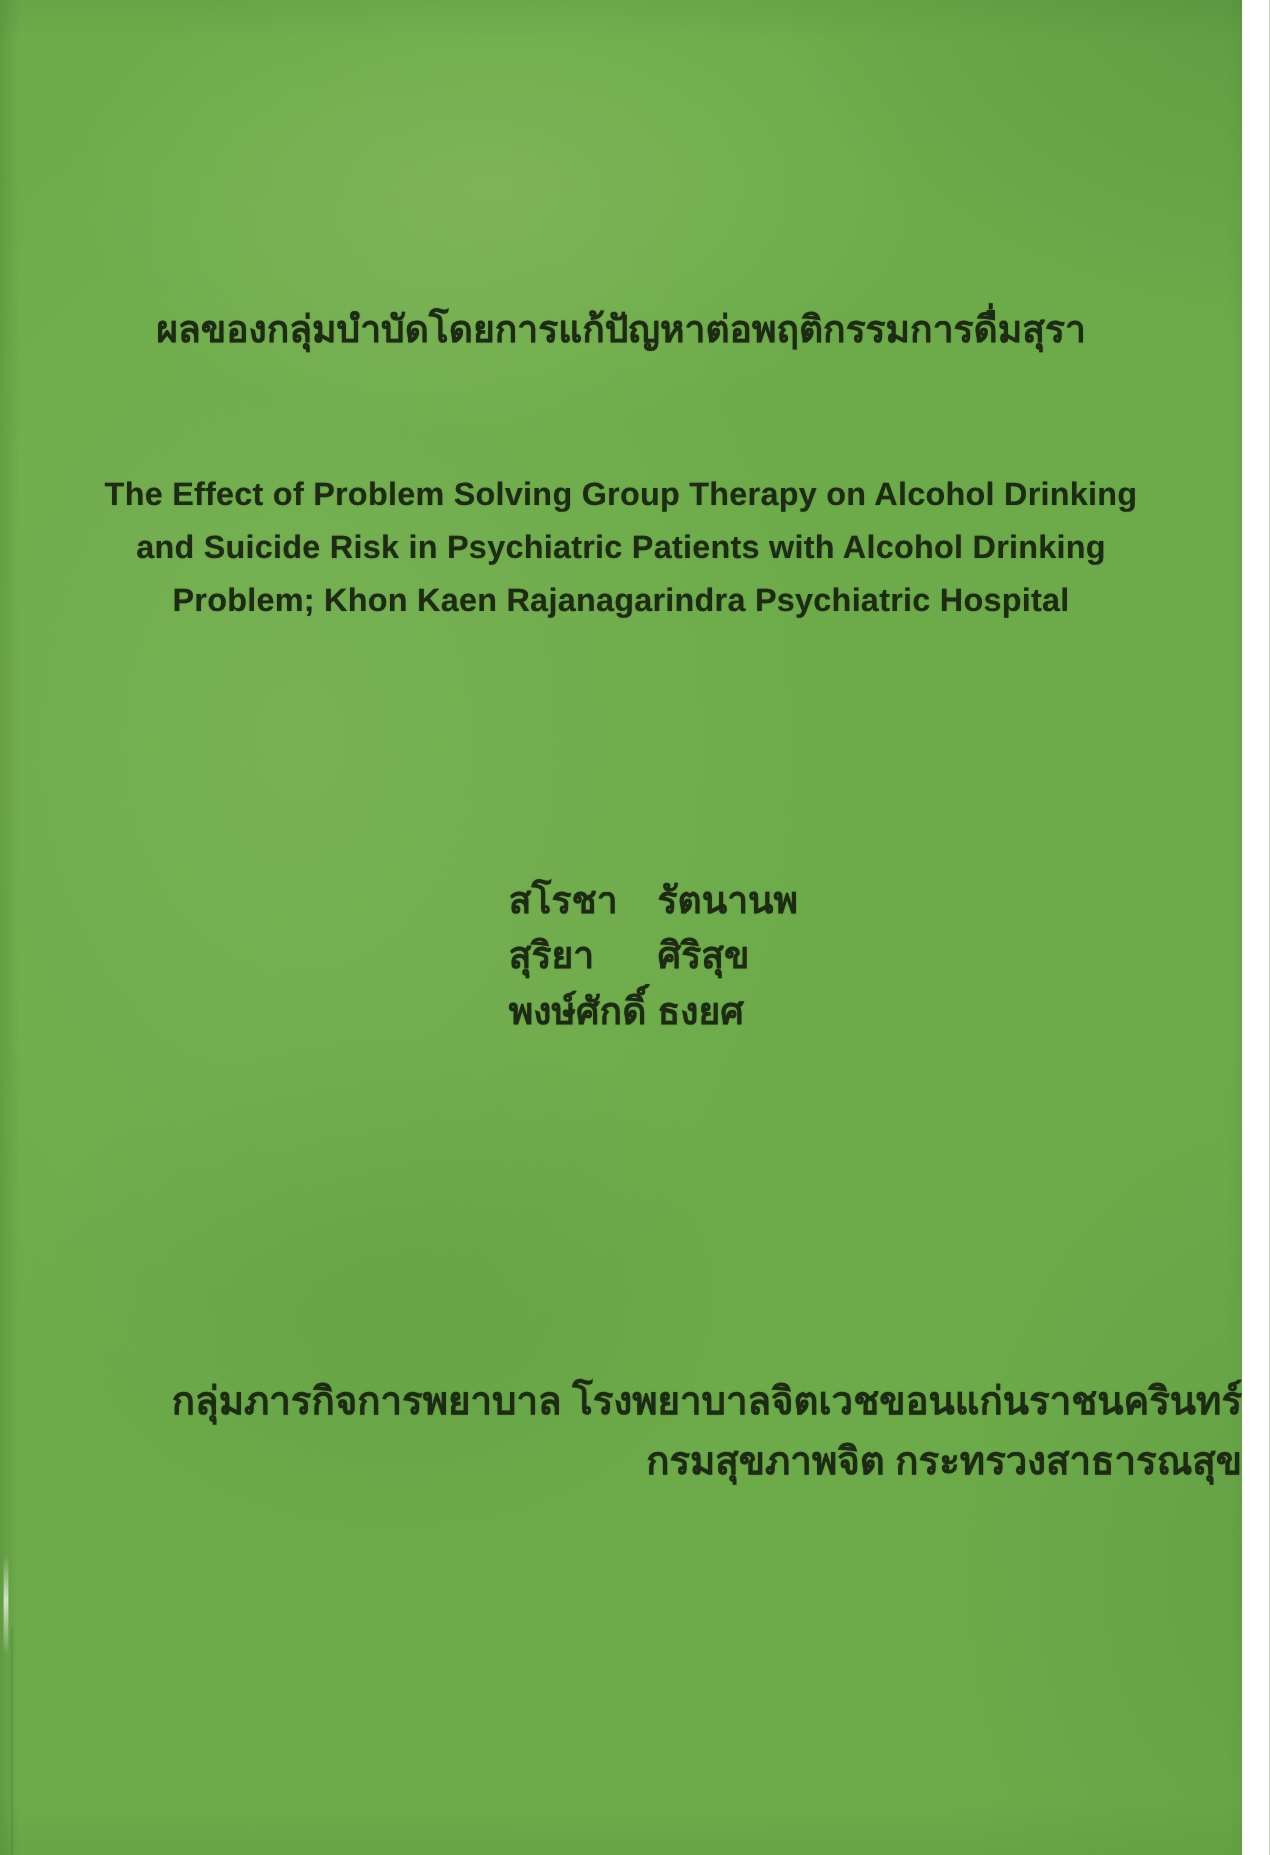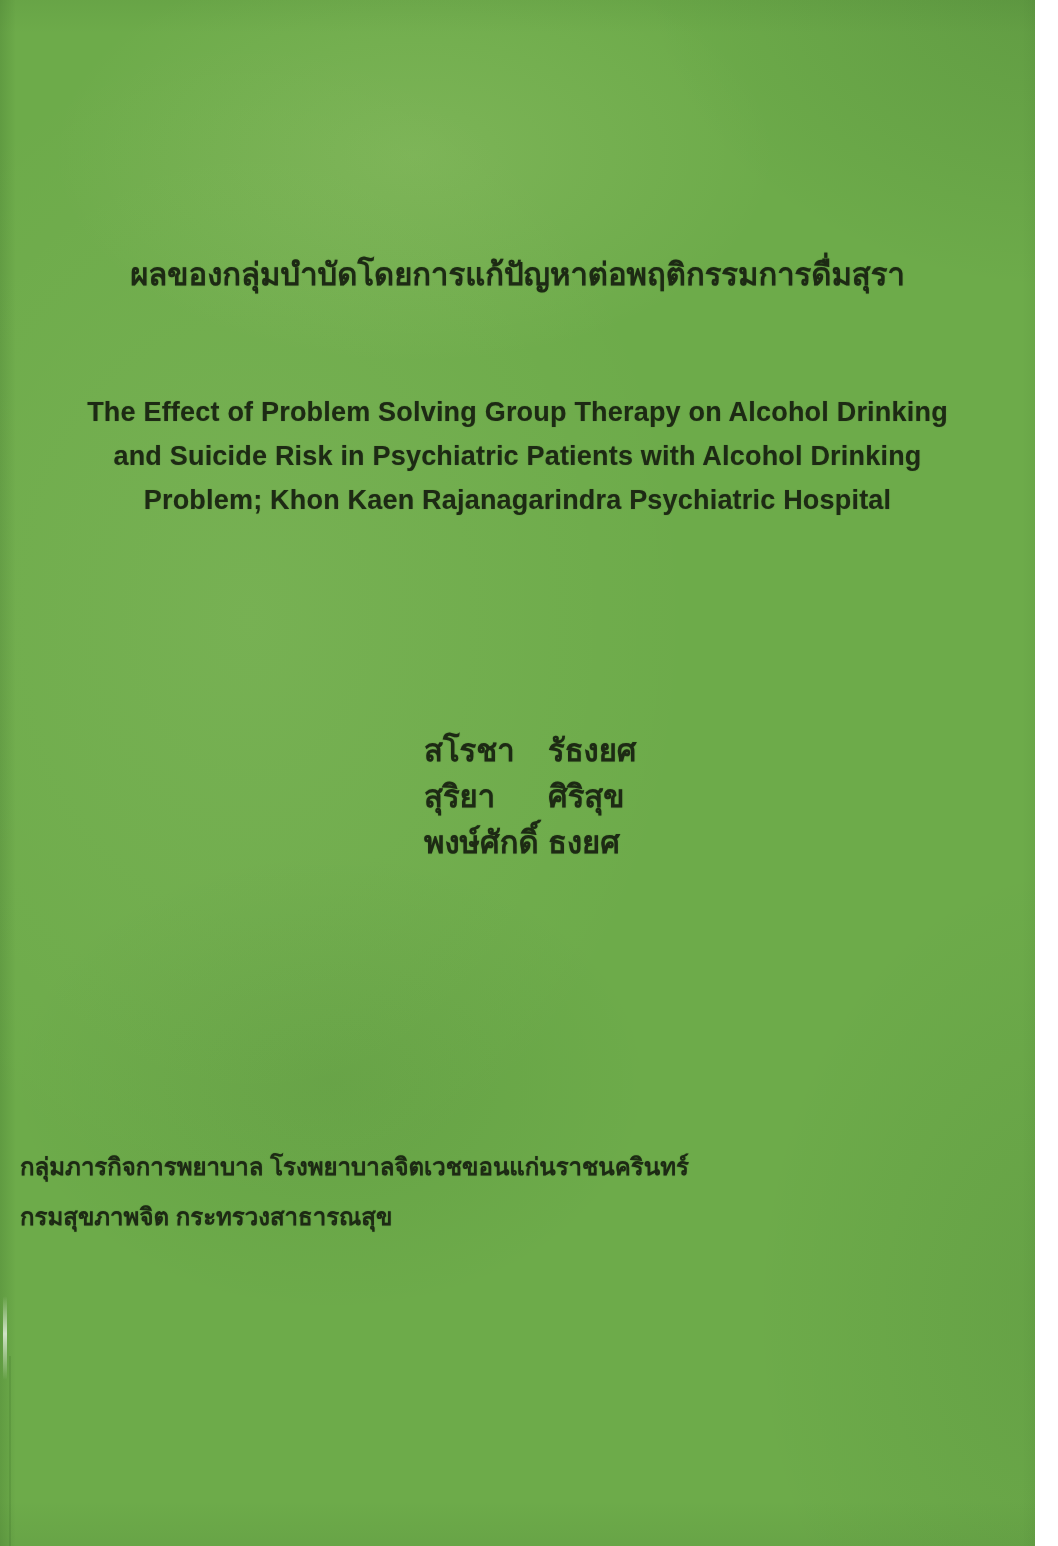--- a/index.html
+++ b/index.html
@@ -47,22 +47,22 @@
     font-weight: 600;
     line-height: 46px;
     text-shadow: 0 0 1px rgba(25,45,15,0.45);
     margin-top: 18px;
   }
   .author-row { display: flex; }
   .author-first { width: 124px; }
   .publisher {
     position: absolute;
     top: 1142px; left: 0; right: 0;
-    text-align: left;
-    font-size: 24px;
+    text-align: right;
+    font-size: 32px;
     font-weight: 600;
     line-height: 50px;
     text-shadow: 0 0 1px rgba(25,45,15,0.45);
     padding-left: 20px;
   }
   .spine-highlight {
     position: absolute;
     left: 3px; top: 1296px;
     width: 4px; height: 84px;
     border-radius: 2px;
@@ -86,21 +86,21 @@
 
   <div class="title-en">
     <div>The Effect of Problem Solving Group Therapy on Alcohol Drinking</div>
     <div>and Suicide Risk in Psychiatric Patients with Alcohol Drinking</div>
     <div>Problem; Khon Kaen Rajanagarindra Psychiatric Hospital</div>
   </div>
 
   <div class="authors">
     <div class="author-row">
       <span class="author-first">สโรชา</span>
-      <span class="author-last">รัธงยศ</span>
+      <span class="author-last">รัตนานพ</span>
     </div>
     <div class="author-row">
       <span class="author-first">สุริยา</span>
       <span class="author-last">ศิริสุข</span>
     </div>
     <div class="author-row">
       <span class="author-first">พงษ์ศักดิ์</span>
       <span class="author-last">ธงยศ</span>
     </div>
   </div>

